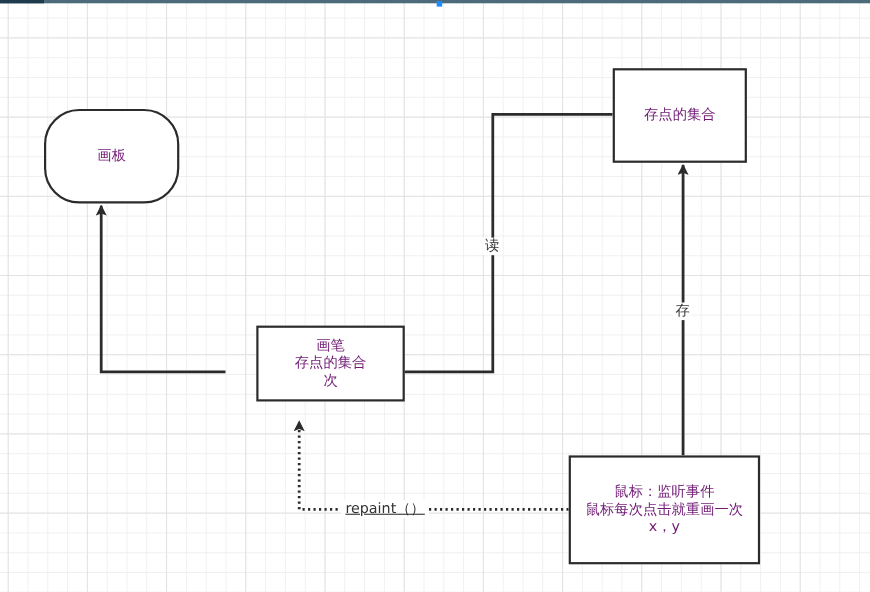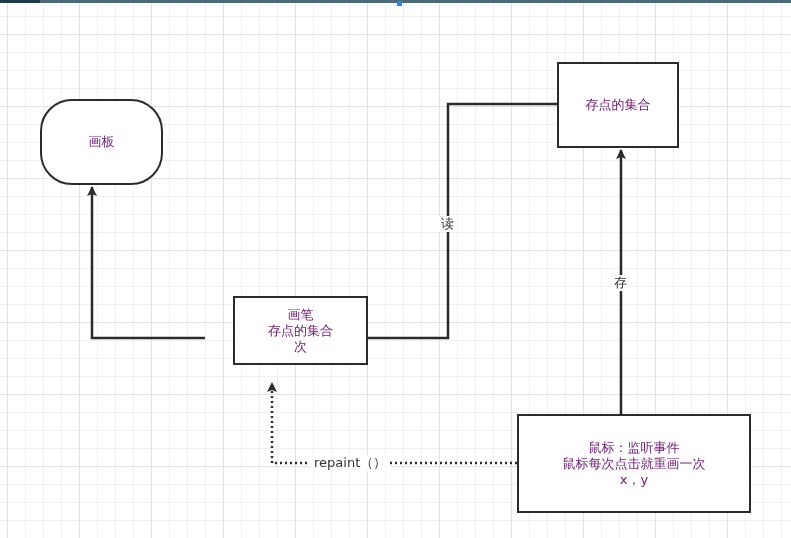--- a/index.html
+++ b/index.html
@@ -74,23 +74,23 @@
 </div>
 
 <div class="node" style="left:205px; top:296px; width:135px; height:69px;margin-left:28px;">
   <div>
     <div>画笔</div>
     <div>存点的集合</div>
     <div>次</div>
   </div>
 </div>
 
-<div class="node" style="left:517px; top:414px; width:234px; height:99px;">
+<div class="node" style="left:517px; top:414px; width:174px; height:99px;">
   <div>
     <div>鼠标：监听事件</div>
     <div>鼠标每次点击就重画一次</div>
     <div>x，y</div>
   </div>
 </div>
 
 <div class="edge-label" style="left:439px; top:216px;">读</div>
 <div class="edge-label" style="left:612px; top:275px;">存</div>
-<div class="edge-label" style="left:310px; top:455px; padding:0 4px;">repaint（）</div>
+<div class="edge-label" style="left:310px; top:455px; padding:0 4px;text-decoration:underline;">repaint（）</div>
 
 </body></html>

